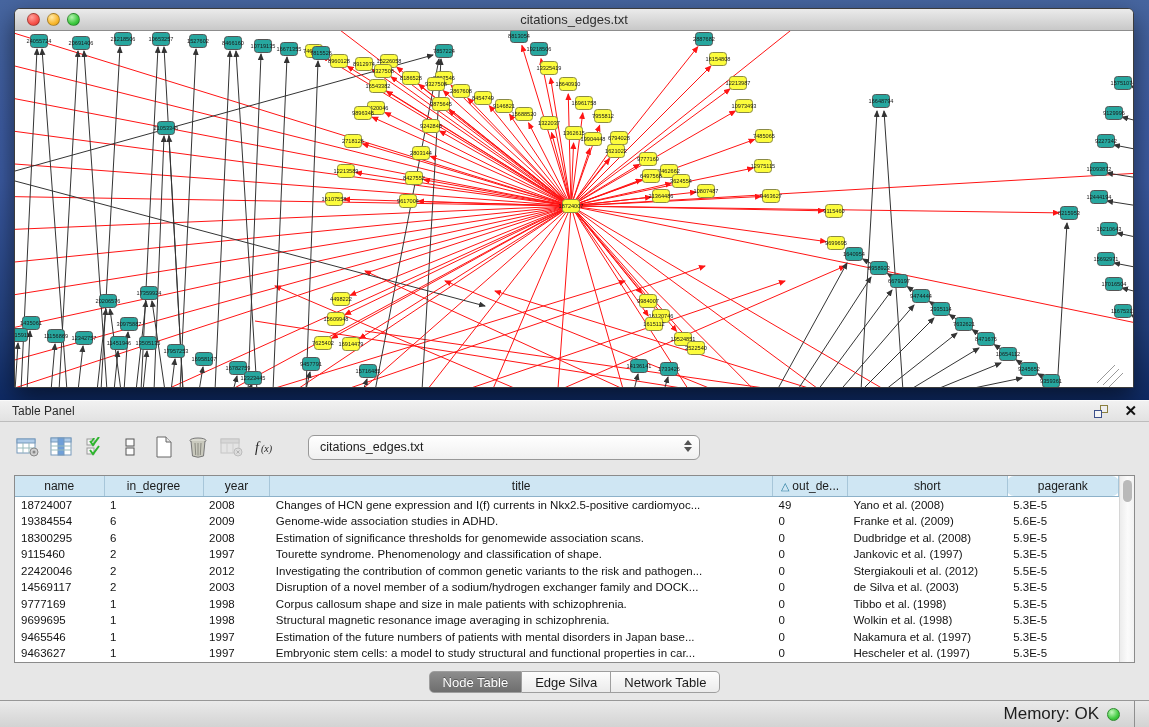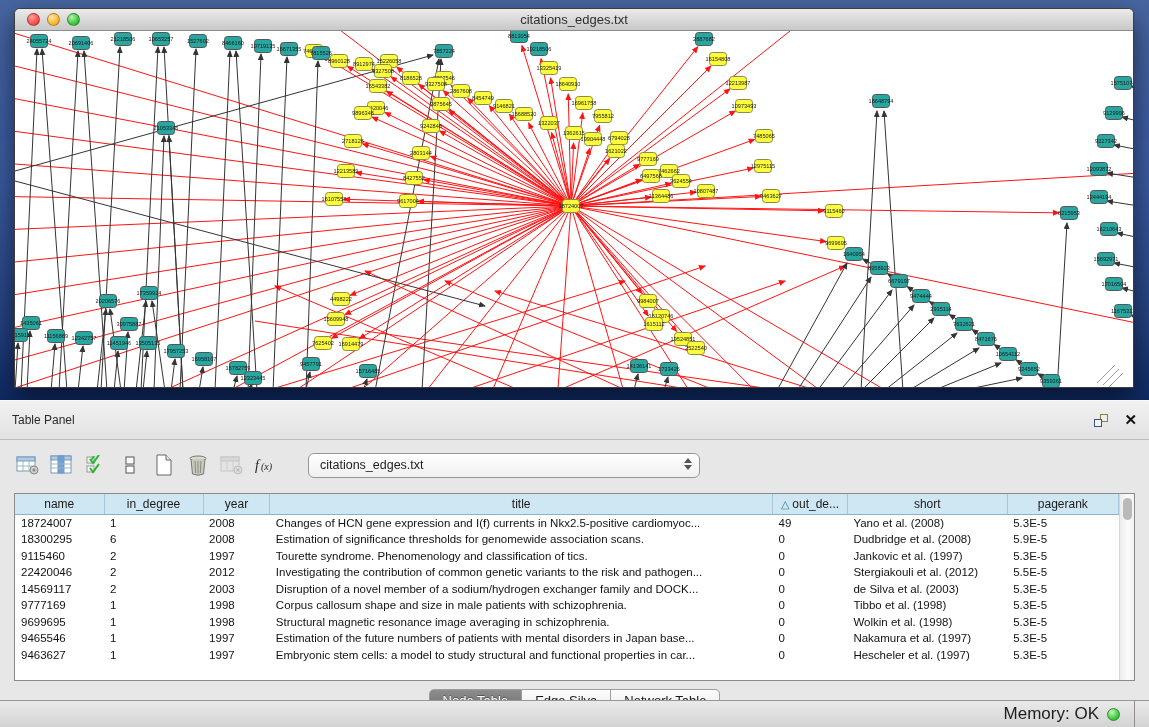--- a/index.html
+++ b/index.html
@@ -18,21 +18,21 @@
   .lights { position:absolute; left:12px; top:4px; display:flex; gap:7px; }
   .light { width:13px; height:13px; border-radius:50%; border:1px solid rgba(0,0,0,.3); }
   .light.red   { background:radial-gradient(circle at 35% 30%, #ffa09a, #f7534b 60%, #d8332b); }
   .light.yellow{ background:radial-gradient(circle at 35% 30%, #ffe9a8, #f9b82f 60%, #d99a14); }
   .light.green { background:radial-gradient(circle at 35% 30%, #b4f3ae, #3fc93f 60%, #1fa32b); }
   .canvas { position:relative; width:1118px; height:356px; background:#fff; overflow:hidden; }
   .canvas svg { position:absolute; left:0; top:0; }
 
   
   .table-panel { position:absolute; left:0; top:400px; width:1149px; height:300px; background:#e7e7e7; }
-  .panel-titlebar { height:40px; background:linear-gradient(#f1f1f1,#e2e2e2);
+  .panel-titlebar { height:22px; background:linear-gradient(#f1f1f1,#e2e2e2);
     border-top:1px solid #fafafa; border-bottom:1px solid #bdbdbd;
     display:flex; align-items:center; font-size:12px; color:#2a2a2a; padding:0 12px; }
   .panel-title { flex:0 0 auto; }
   .panel-titlebar .spacer { flex:1; }
   .float-icon { position:relative; width:14px; height:13px; margin-right:16px; cursor:pointer; }
   .float-icon .sq1 { position:absolute; left:0; bottom:0; width:8px; height:8px; border:1px solid #3b4f8a; background:#f4f4f4; }
   .float-icon .sq2 { position:absolute; right:0; top:0; width:8px; height:8px; border:1px solid #8a7f3e; background:#eee; }
   .close-icon { font-size:15px; font-weight:bold; color:#111; cursor:pointer; line-height:14px; }
 
   .toolbar { display:flex; align-items:center; margin:10px 0 0 14px; height:30px; }
@@ -43,21 +43,21 @@
   .combo-arrows { position:absolute; right:7px; top:4px; display:flex; flex-direction:column; gap:2px; }
   .combo-arrows .up { width:0; height:0; border-left:4px solid transparent; border-right:4px solid transparent; border-bottom:5px solid #555; }
   .combo-arrows .down { width:0; height:0; border-left:4px solid transparent; border-right:4px solid transparent; border-top:5px solid #555; }
 
   .table-wrap { position:relative; margin:13px 14px 0 14px; height:188px;
     border:1px solid #8b8b8b; background:#fff; overflow:hidden; }
   table.data { border-collapse:collapse; table-layout:fixed; width:calc(100% - 15px); }
   table.data th { background:#cfe6f3; border-right:1px solid #a7c6d9; border-bottom:1px solid #8cb1c9;
     height:20px; font-size:12px; font-weight:normal; color:#1b1b1b; text-align:center;
     white-space:nowrap; overflow:hidden; padding:0 2px; cursor:pointer;margin-top:40px; }
-  table.data th:last-child { border-right:1px solid #a7c6d9; }
+  table.data th:last-child { border-right:1px solid #a7c6d9;border-radius:7px; }
   table.data td { height:16px; line-height:16.5px; font-size:11.5px; color:#121212;
     white-space:nowrap; overflow:hidden; padding:0 2px 0 6px; cursor:default; }
   .sort-tri { color:#2a7da0; font-size:11px; margin-right:3px; }
   .vscroll { position:absolute; right:0; top:0; bottom:0; width:15px;
     background:linear-gradient(90deg,#ececec,#fbfbfb 55%,#f3f3f3); border-left:1px solid #d6d6d6; }
   .vscroll .thumb { position:absolute; top:4px; left:3px; width:9px; height:22px; background:#b9b9b9; border-radius:6px; }
 
   .tabs { display:flex; justify-content:center; margin-top:8px; }
   .tab { height:22px; line-height:21px; padding:0 13px; font-size:13px; color:#1a1a1a;
     background:linear-gradient(#fdfdfd,#ebebeb); border:1px solid #9e9e9e; border-left:none; cursor:pointer; }
@@ -816,33 +816,42 @@
           <tr>
             <td>18724007</td>
             <td>1</td>
             <td>2008</td>
             <td>Changes of HCN gene expression and I(f) currents in Nkx2.5-positive cardiomyoc...</td>
             <td>49</td>
             <td>Yano et al. (2008)</td>
             <td>5.3E-5</td>
           </tr>
           <tr>
+            <td>19384554</td>
+            <td>6</td>
+            <td>2009</td>
+            <td>Genome-wide association studies in ADHD.</td>
+            <td>0</td>
+            <td>Franke et al. (2009)</td>
+            <td>5.6E-5</td>
+          </tr>
+          <tr>
             <td>18300295</td>
             <td>6</td>
             <td>2008</td>
             <td>Estimation of significance thresholds for genomewide association scans.</td>
             <td>0</td>
             <td>Dudbridge et al. (2008)</td>
             <td>5.9E-5</td>
           </tr>
           <tr>
             <td>9115460</td>
             <td>2</td>
             <td>1997</td>
-            <td>Tourette syndrome. Phenomenology and classification of tics.</td>
+            <td>Tourette syndrome. Phenomenology and classification of shape.</td>
             <td>0</td>
             <td>Jankovic et al. (1997)</td>
             <td>5.3E-5</td>
           </tr>
           <tr>
             <td>22420046</td>
             <td>2</td>
             <td>2012</td>
             <td>Investigating the contribution of common genetic variants to the risk and pathogen...</td>
             <td>0</td>

